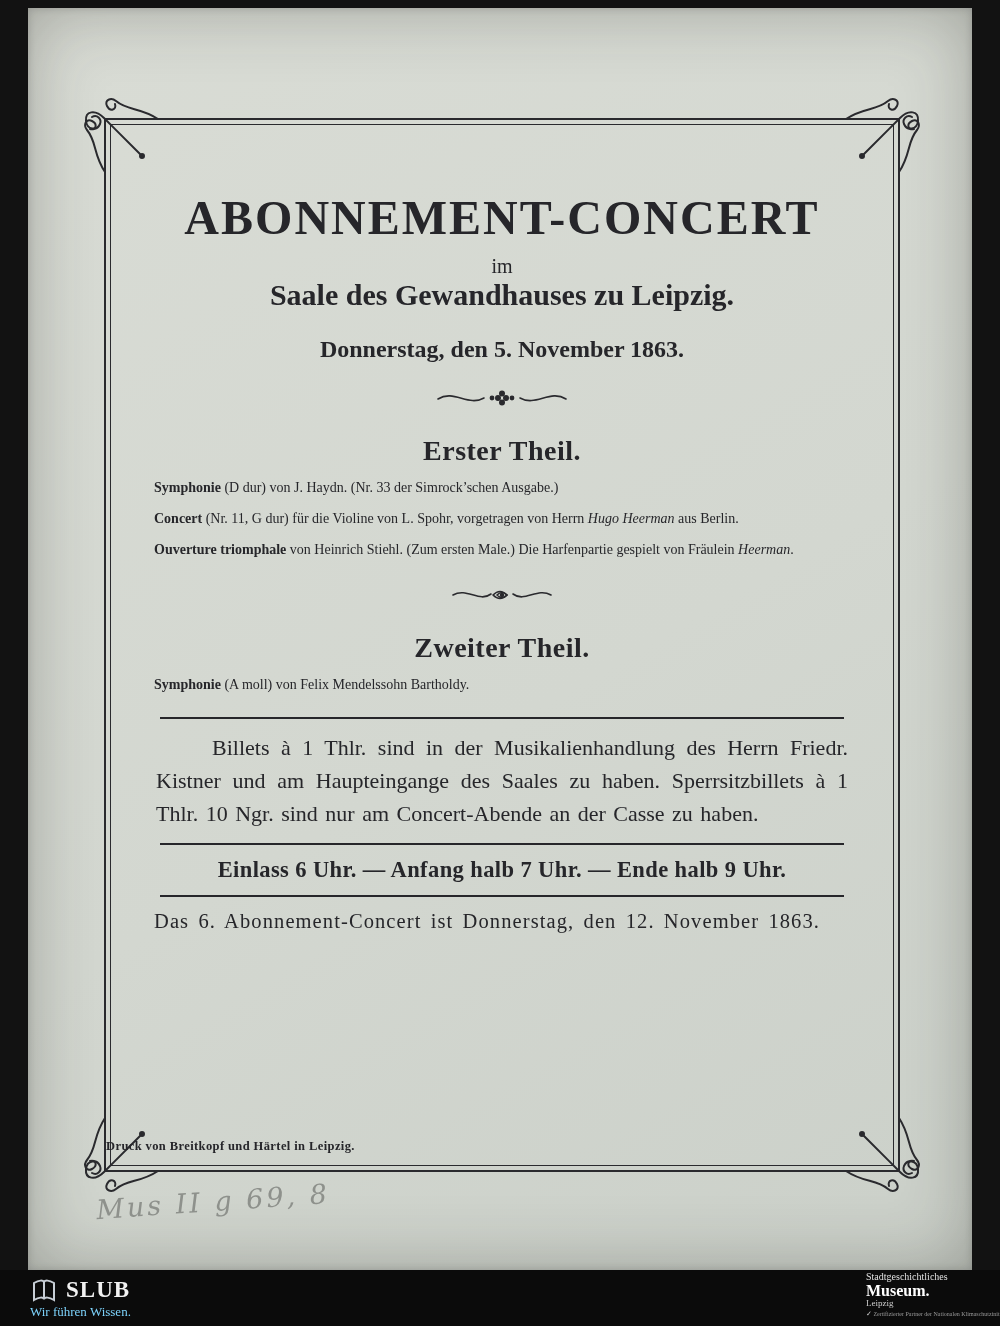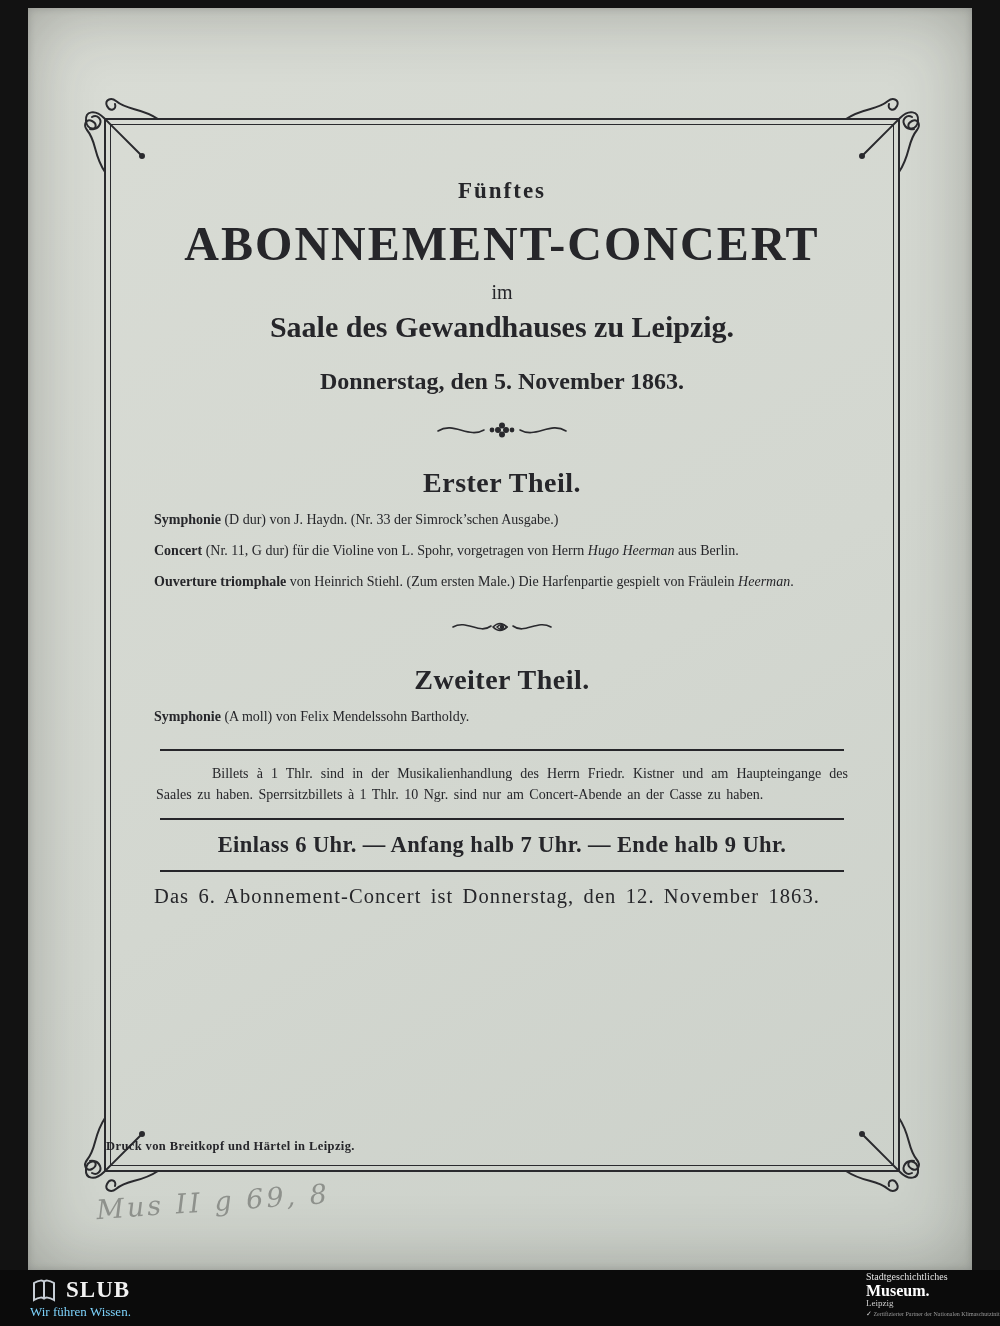--- a/index.html
+++ b/index.html
@@ -21,41 +21,41 @@
   .bl{bottom:-28px;left:-28px;transform:scaleY(-1);}
   .br{bottom:-28px;right:-28px;transform:scale(-1,-1);}
 
   .content{position:absolute;left:0;top:0;right:0;bottom:0;
            padding:58px 48px 0 48px;box-sizing:border-box;}
 
   .c{text-align:center;}
   .series{font-size:23px;font-weight:700;letter-spacing:2px;}
   .main-title{margin-top:12px;font-size:48px;font-weight:700;letter-spacing:2px;white-space:nowrap;}
   .im{margin-top:10px;font-size:20px;}
-  .venue{margin-top:6px;font-size:30px;font-weight:700;}
+  .venue{font-size:30px;font-weight:700;}
   .date{margin-top:24px;font-size:24px;font-weight:700;}
 
   .divider{margin-top:24px;display:flex;justify-content:center;}
   .divider2{margin-top:24px;display:flex;justify-content:center;}
 
   .part-heading{margin-top:26px;font-size:28px;font-weight:700;letter-spacing:.5px;}
 
   .program{margin-top:8px;}
   .program-item{font-size:14px;line-height:1.42;text-align:justify;
                 padding-left:95px;text-indent:-95px;margin:11px 0 0 0;}
   .program-item.single{text-align:left;}
   .lead{font-weight:700;}
   .it{font-style:italic;}
 
   .rule{border-top:2px solid #26262a;height:0;margin-left:6px;margin-right:6px;}
   .rule-a{margin-top:22px;}
   .rule-b{margin-top:13px;}
   .rule-c{margin-top:12px;}
 
-  .tickets{margin:12px 2px 0 2px;font-size:14px;line-height:1.5;text-align:justify;
+  .tickets{margin:12px 2px 0 2px;font-size:22px;line-height:1.5;text-align:justify;
            text-indent:56px;word-spacing:2px;}
   .times{margin-top:12px;font-size:22.5px;font-weight:700;letter-spacing:.4px;}
   .next-concert{margin-top:13px;font-size:20.5px;letter-spacing:1.1px;word-spacing:3px;}
 
   .imprint{position:absolute;left:0;right:0;bottom:16px;
            font-size:12.5px;font-weight:700;letter-spacing:.4px;}
 
   .annotation{position:absolute;left:68px;top:1178px;
               font-family:"DejaVu Serif","Liberation Serif",serif;
               font-style:italic;font-size:27px;color:#8e918c;
@@ -122,21 +122,20 @@
       </svg>
     <svg class="corner bl" viewBox="0 0 88 88">
         <use href="#flourish"></use>
       </svg>
     <svg class="corner br" viewBox="0 0 88 88">
         <use href="#flourish"></use>
       </svg>
 
     <div class="content">
 
-      <div class="c series">Fünftes</div>
       <div class="c main-title">ABONNEMENT-CONCERT</div>
       <div class="c im">im</div>
       <div class="c venue">Saale des Gewandhauses zu Leipzig.</div>
       <div class="c date">Donnerstag, den 5. November 1863.</div>
 
       <div class="divider">
         <svg width="140" height="22" viewBox="0 0 140 22">
             <use href="#orn1"></use>
           </svg>
       </div>

